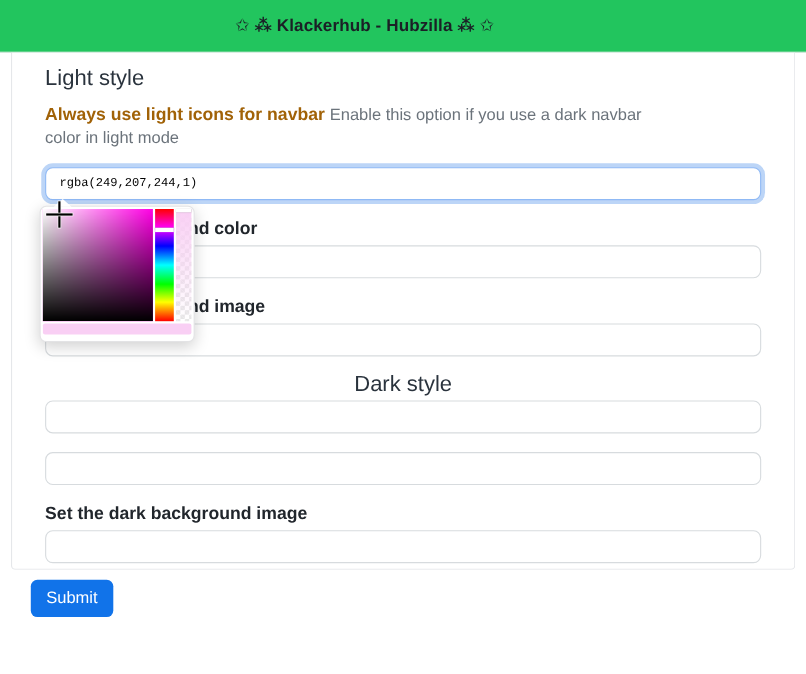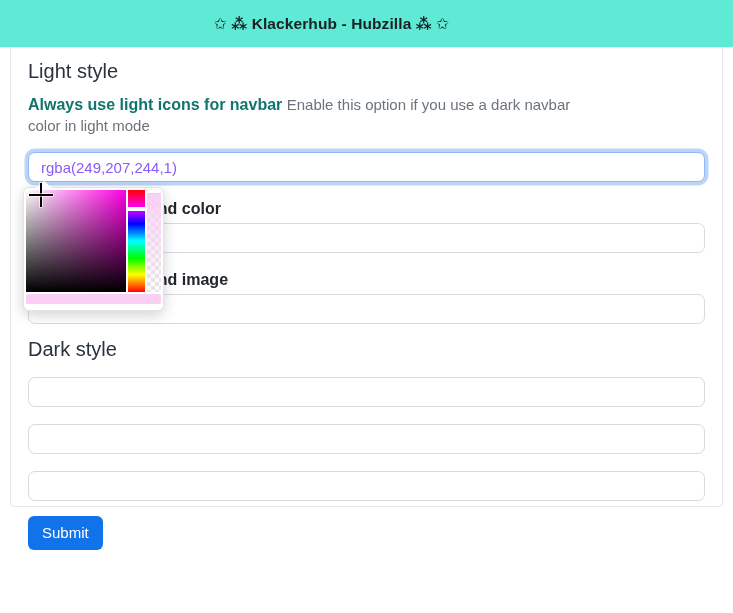--- a/index.html
+++ b/index.html
@@ -1,44 +1,44 @@
 <!DOCTYPE html>
 <html><head>
 <meta charset="utf-8">
 <style>
   * { box-sizing: border-box; margin: 0; padding: 0; }
   html,body { width:733px; height:613px; overflow:hidden; background:#fff;
     font-family:"Liberation Sans","DejaVu Sans",sans-serif; color:#21262c; }
 
   
-  .navbar { height:48px; background:#5eead4; border-bottom:1px solid #ededef;
+  .navbar { height:48px; background:#22c55e; border-bottom:1px solid #ededef;
     display:flex; align-items:center; justify-content:center; }
   .navbar-title { font-weight:bold; font-size:15.5px; color:#1b2026;
     transform:translateX(-35px); letter-spacing:0.1px; }
 
   
   .panel { margin:0 10px; border:1px solid #e5e7ea; border-top:none;
-    border-radius:0 0 4px 4px; padding:6px 17px 5px; background:#fff; }
+    border-radius:0 0 4px 4px; padding:6px 30px 5px; background:#fff; }
 
   .section-heading { font-size:20px; font-weight:400; color:#2a333d;
     line-height:26px; margin:4px 0 10px; }
-  .section-heading.dark { margin-top:12px; margin-bottom:15px; }
+  .section-heading.dark { margin-top:12px; margin-bottom:2px;text-align:center; }
 
   .toggle-row { position:relative; padding-right:105px; margin-bottom:16px;
     line-height:21px; }
-  .bold-inline { font-size:16px; font-weight:700; color:#0f766e; }
+  .bold-inline { font-size:16px; font-weight:700; color:#a16207; }
   .help-text { font-size:15px; color:#6b737b; }
 
   .form-group { margin-bottom:17px; position:relative; }
   .form-group.last { margin-bottom:0; }
   .field-label { display:block; font-size:16px; font-weight:700;
     line-height:19px; margin-bottom:5px; color:#21262c; }
   .form-control { display:block; width:100%; height:30px; border:1px solid #d7dbde;
-    border-radius:7px; padding:0 12px; font-size:15px; color:#8b5cf6;
-    background:#fff; font-family:Liberation Sans, sans-serif; outline:none; }
+    border-radius:7px; padding:0 12px; font-size:11px; color:#000000;
+    background:#fff; font-family:Liberation Mono, monospace; outline:none; }
   .form-control.focused { border-color:#8fb9f5;
     box-shadow:0 0 0 3.5px #bcd5f7; }
 
   
   .colorpicker { position:absolute; left:-5px; top:calc(100% + 5px);
     width:141px; background:#fff; border:1px solid #e3e3e5; border-radius:6px;
     box-shadow:0 4px 14px rgba(0,0,0,0.18); padding:2px 2px 6px; z-index:20; }
   .colorpicker::before { content:""; position:absolute; top:-7px; left:12px;
     border-left:8px solid transparent; border-right:8px solid transparent;
     border-bottom:7px solid #fff; }
@@ -124,20 +124,21 @@
 
   <div class="form-group">
     <input class="form-control" type="text" value="" style="">
   </div>
 
   <div class="form-group">
     <input class="form-control" type="text" value="" style="">
   </div>
 
   <div class="form-group last">
+    <label class="field-label">Set the dark background image</label>
     <input class="form-control" type="text" value="" style="">
   </div>
 
 </main>
 
 <div class="submit-wrap">
   <button class="submit-btn" type="submit">Submit</button>
 </div>
 
 </body></html>

